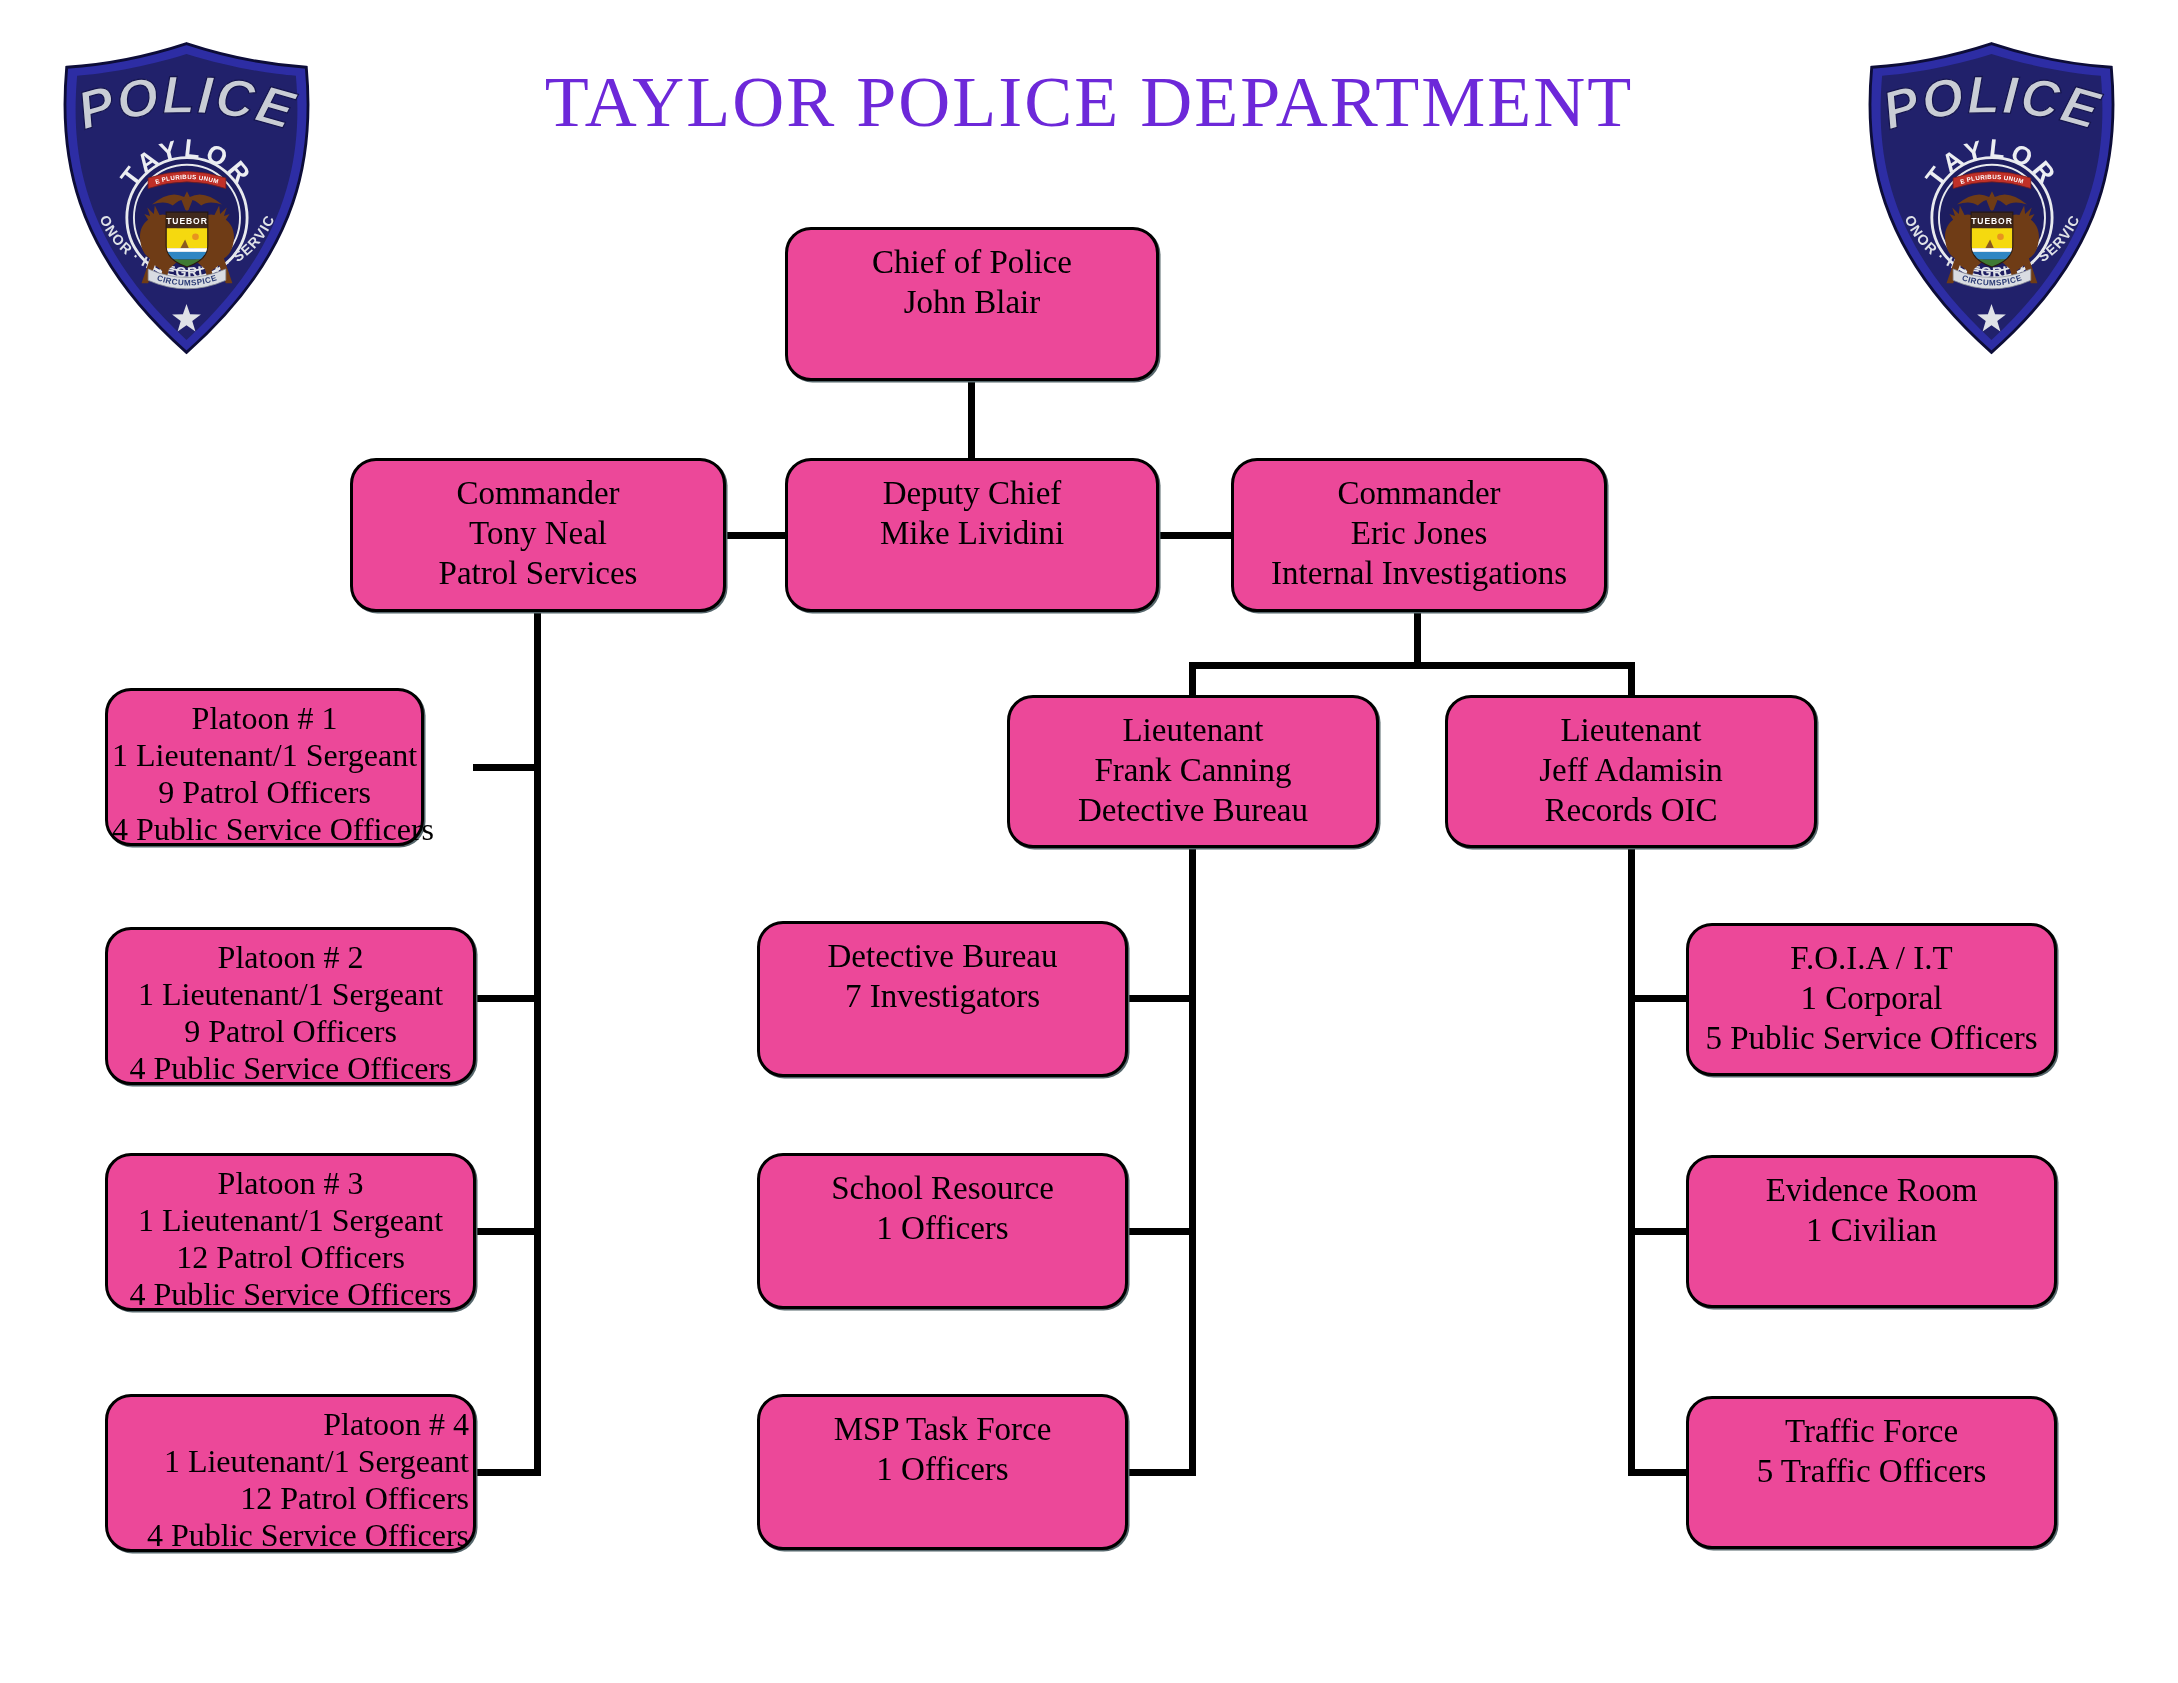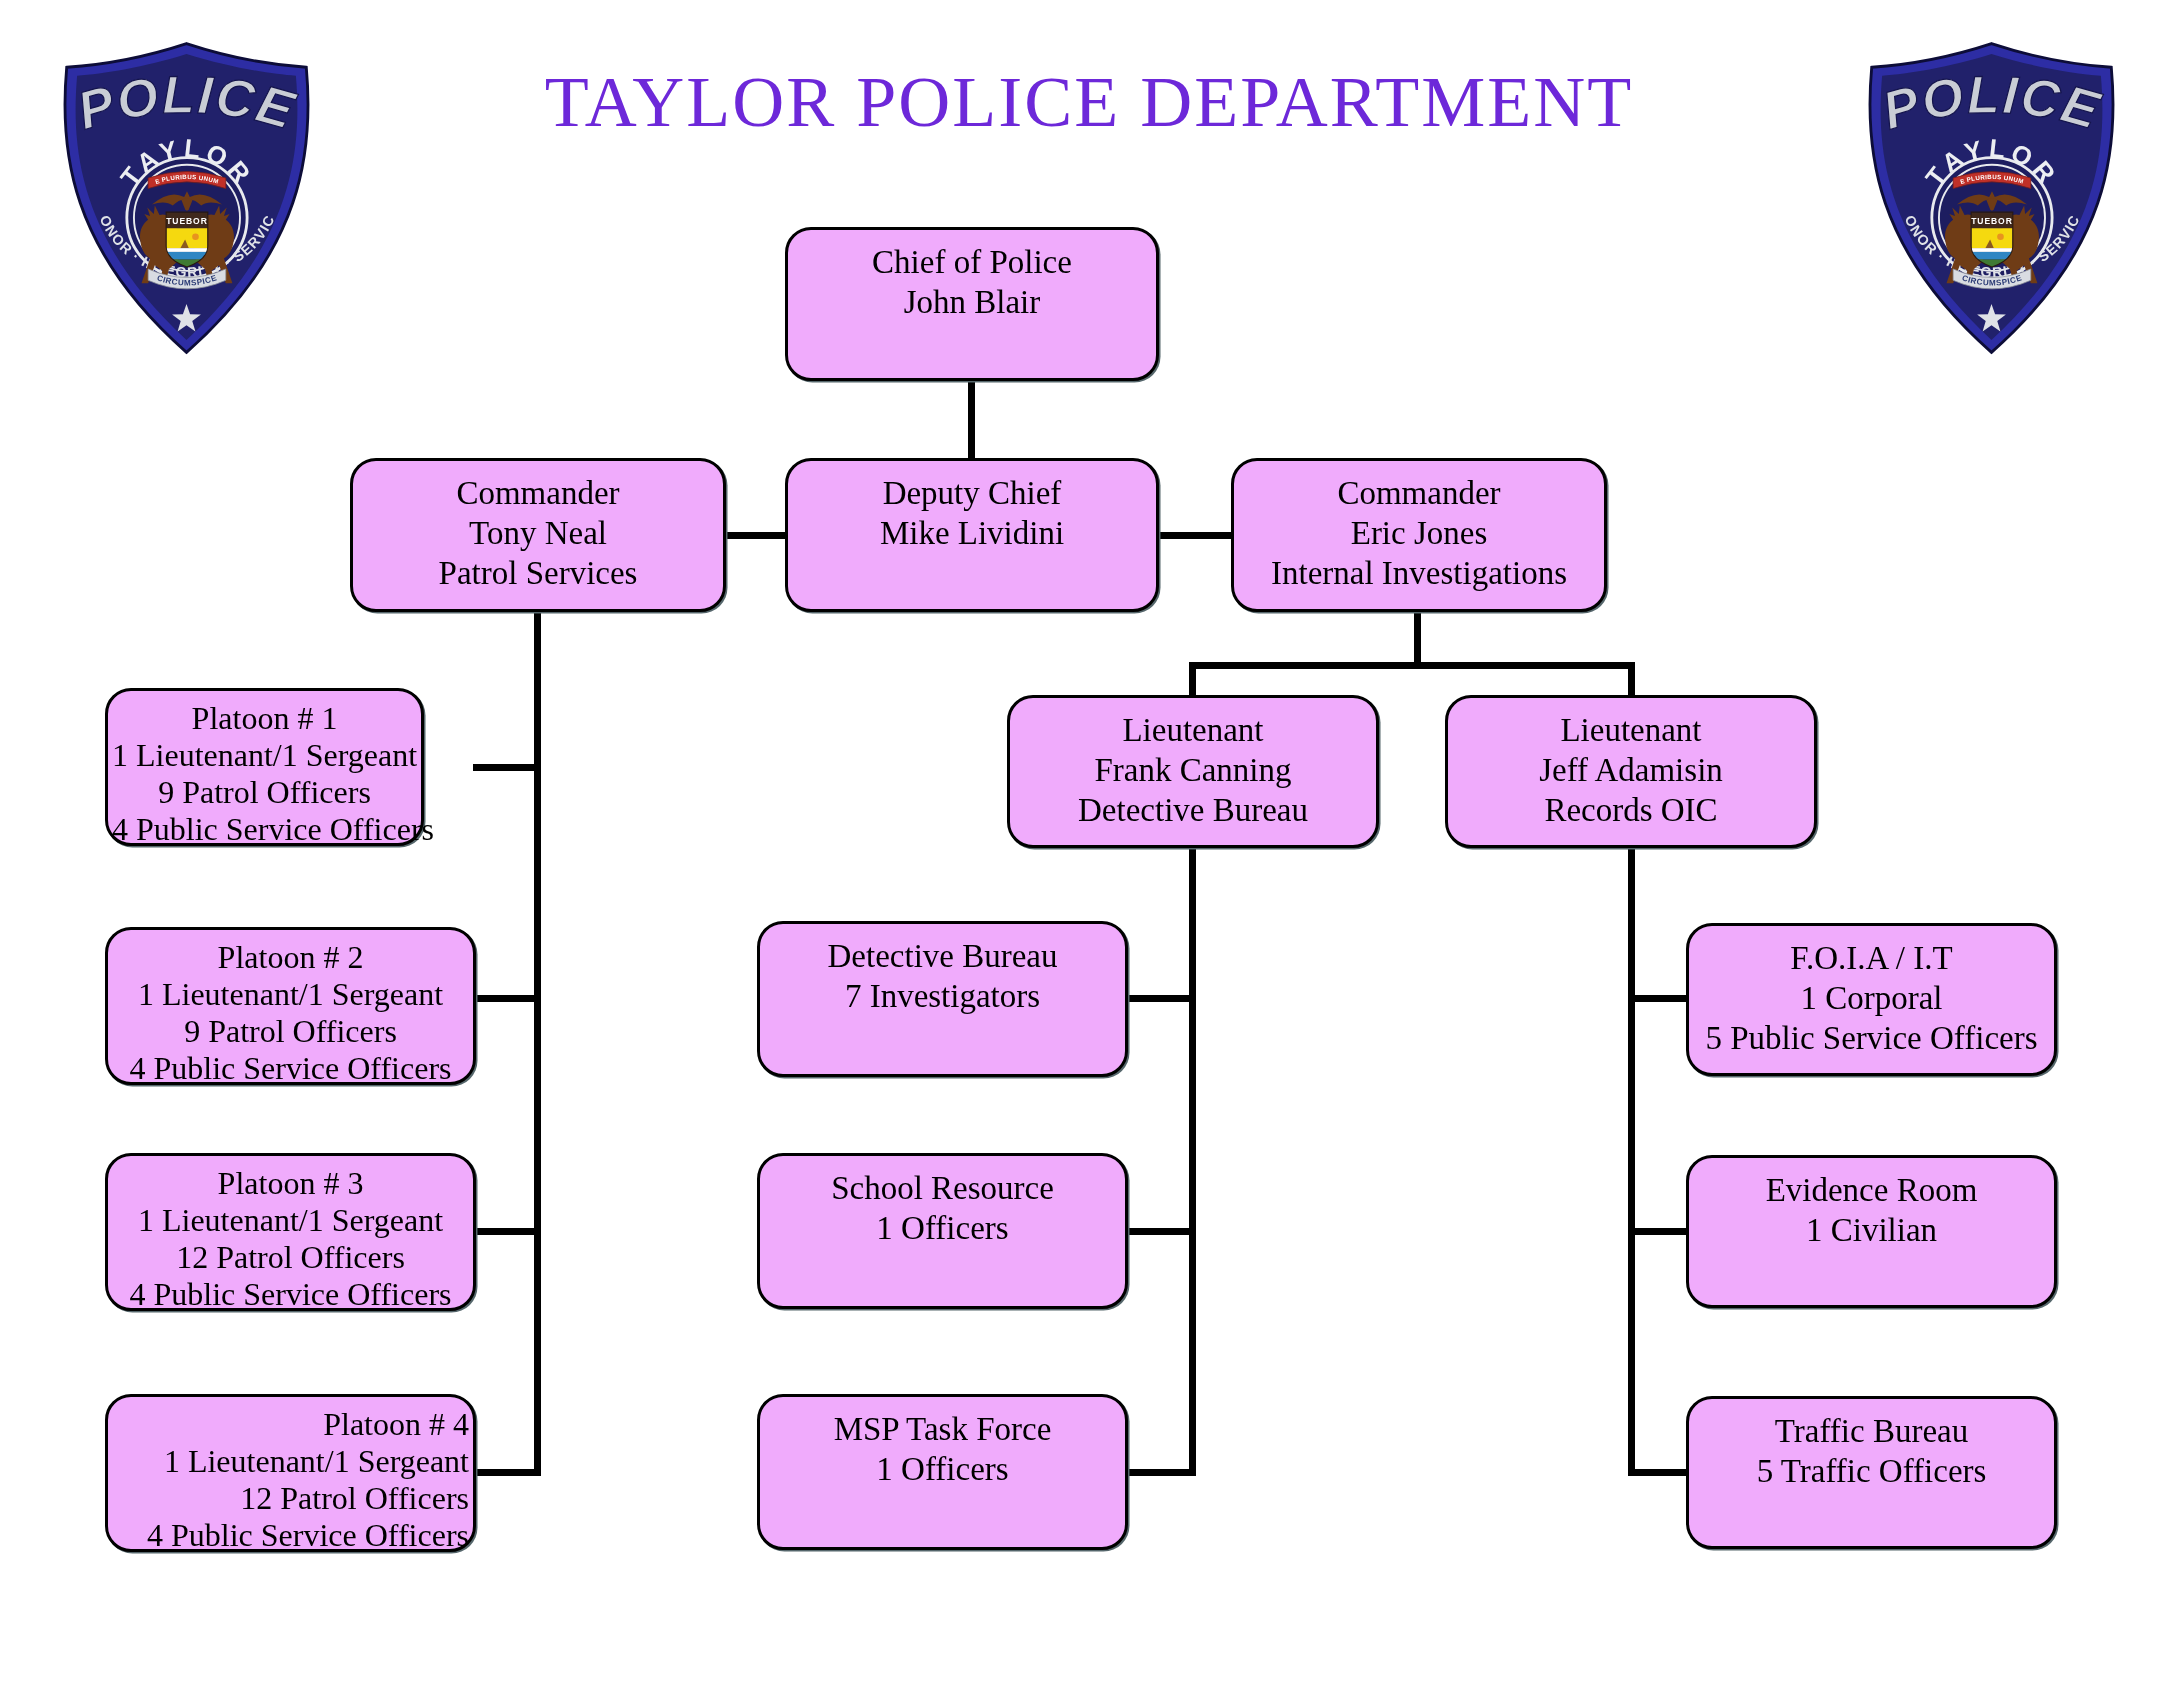--- a/index.html
+++ b/index.html
@@ -20,21 +20,21 @@
     font-size: 72px; letter-spacing: 2px; color: #6d28d9;
     font-weight: 400; white-space: nowrap;
   }
   svg.connectors {
     position: absolute; left: 0; top: 0;
     width: 2178px; height: 1683px;
     shape-rendering: crispEdges;
   }
   .box {
     position: absolute; box-sizing: border-box;
-    background: #f0abfc;
+    background: #ec4899;
     border: 3px solid #000000;
     border-radius: 26px;
     text-align: center; color: #000;
     font-size: 33px; line-height: 40px;
     padding: 12px 4px 0 4px;
     box-shadow: 1.5px 1.5px 0 #55666b;
   }
   .box.compact { font-size: 32px; line-height: 37px; padding-top: 9px; }
   .bl { white-space: nowrap; }
 
@@ -236,18 +236,18 @@
     <div class="bl">1 Corporal</div>
     <div class="bl">5 Public Service Officers</div>
   </div>
 
   <div class="box" id="box-evidence">
     <div class="bl">Evidence Room</div>
     <div class="bl">1 Civilian</div>
   </div>
 
   <div class="box" id="box-traffic">
-    <div class="bl">Traffic Bureau</div>
+    <div class="bl">Traffic Force</div>
     <div class="bl">5 Traffic Officers</div>
   </div>
 
 </div>
 
 
 </body></html>

